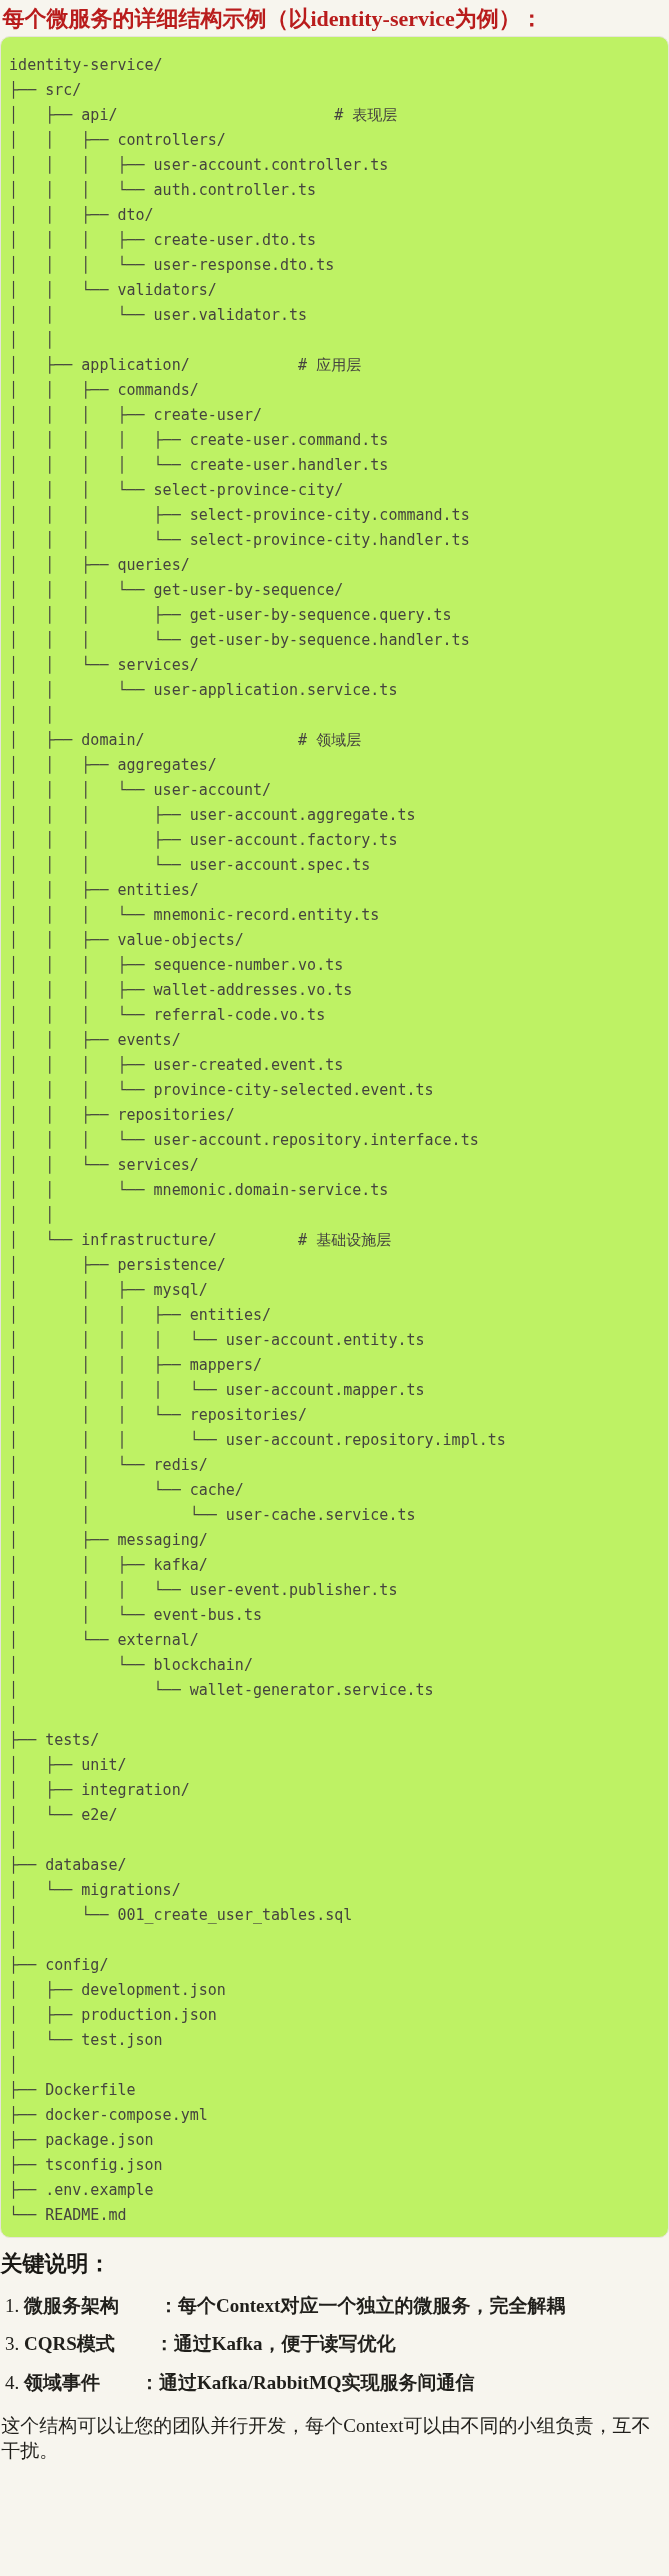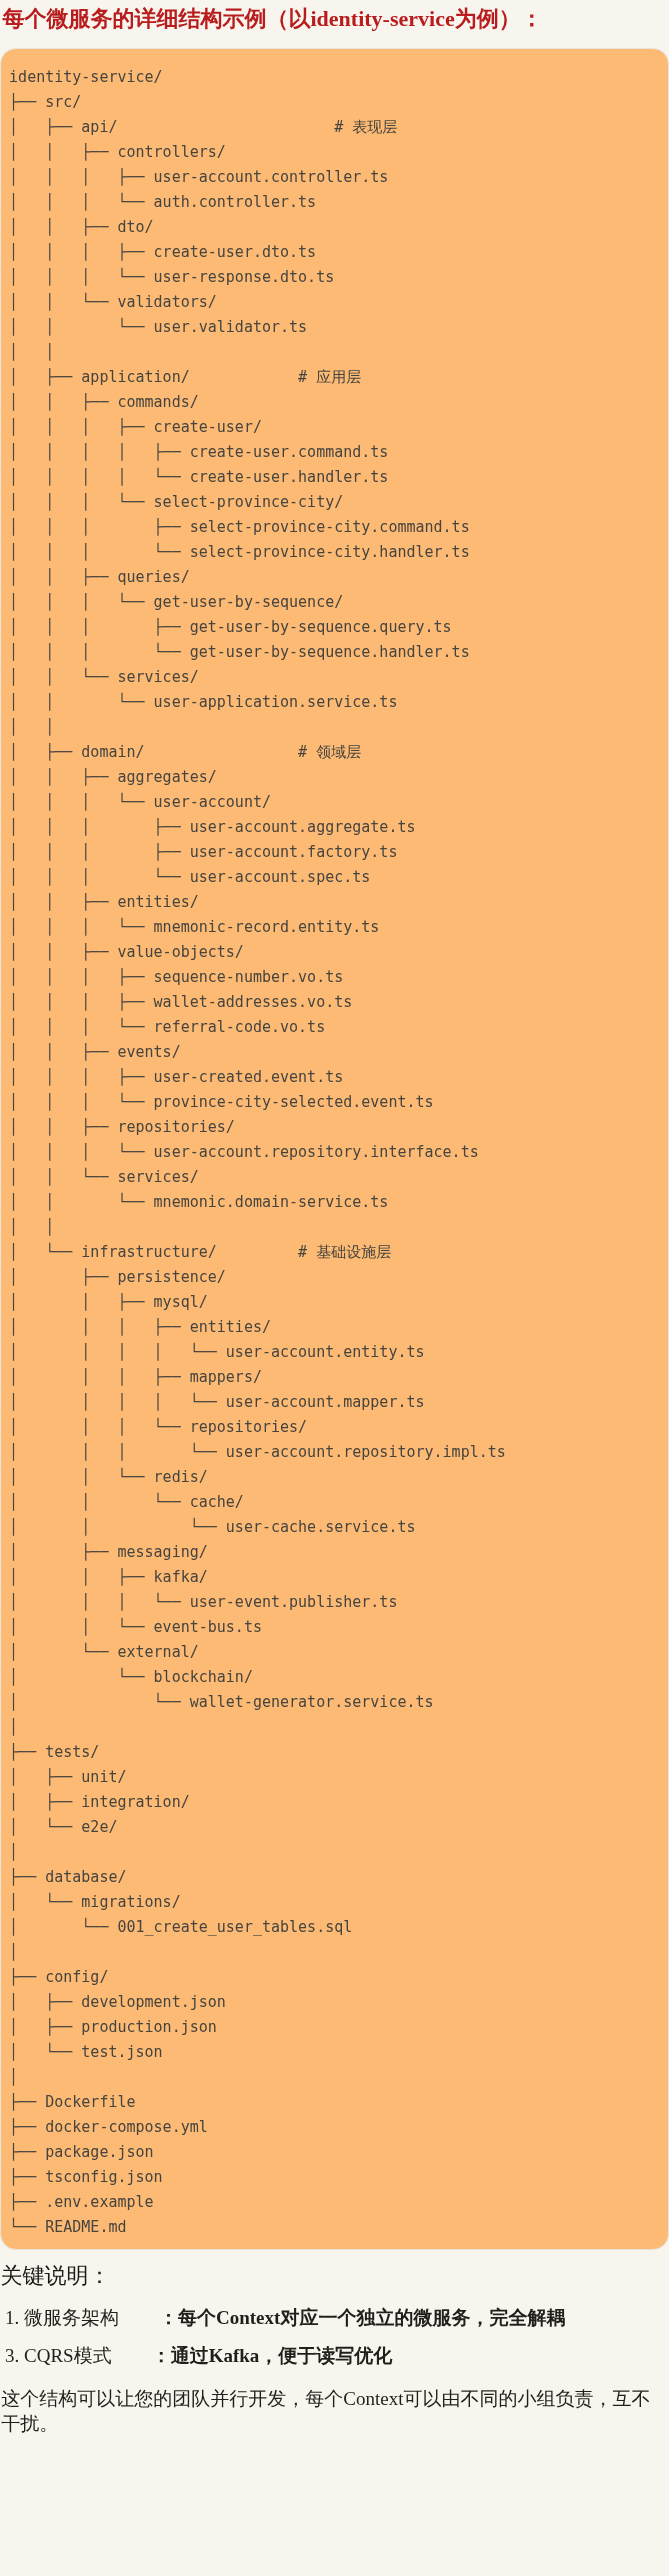--- a/index.html
+++ b/index.html
@@ -18,51 +18,51 @@
     overflow: hidden;
   }
   .doc-title {
     font-size: 22px;
     line-height: 27.5px;
     font-weight: bold;
     color: #b91c1c;
     margin: 5px 0 0 2.5px;
   }
   .code-block {
-    margin-top: 15px;
-    background: #fdba74;
+    margin-top: 3px;
+    background: #bef264;
     border: 0.6px solid #e7e4db;
-    border-radius: 16px;
+    border-radius: 10px;
   }
   .tree {
     margin: 0;
     padding: 16.3px 8.8px 8.8px 8.1px;
     font-family: "DejaVu Sans Mono", monospace;
     font-size: 15px;
     line-height: 25px;
     color: #45443f;
     white-space: pre;
   }
   .notes-heading {
     font-size: 22px;
     line-height: 27.5px;
-    font-weight: normal;
+    font-weight: bold;
     color: #1a1915;
     margin: 12.5px 0 15px 0.6px;
   }
   .note-item {
     font-size: 19px;
     line-height: 25px;
     margin: 0 0 13.8px 5px;
   }
   .note-num {
     font-weight: normal;
   }
   .note-label {
-    font-weight: normal;
+    font-weight: bold;
     text-align: right;
   }
   .note-text {
     font-weight: bold;
     margin-left: 40px;
   }
   .footer-para {
     font-size: 19px;
     line-height: 25px;
     margin: 17.5px 0 7.5px 1.3px;
@@ -171,19 +171,23 @@
     <span class="note-num">1.</span>
     <span class="note-label">微服务架构</span><span class="note-text">：每个Context对应一个独立的微服务，完全解耦</span>
   </div>
 
 
   <div class="note-item">
     <span class="note-num">3.</span>
     <span class="note-label">CQRS模式</span><span class="note-text">：通过Kafka，便于读写优化</span>
   </div>
 
+  <div class="note-item">
+    <span class="note-num">4.</span>
+    <span class="note-label">领域事件</span><span class="note-text">：通过Kafka/RabbitMQ实现服务间通信</span>
+  </div>
 
 
 
   <p class="footer-para">这个结构可以让您的团队并行开发，每个Context可以由不同的小组负责，互不干扰。</p>
 
 </div>
 
 
 </body></html>

